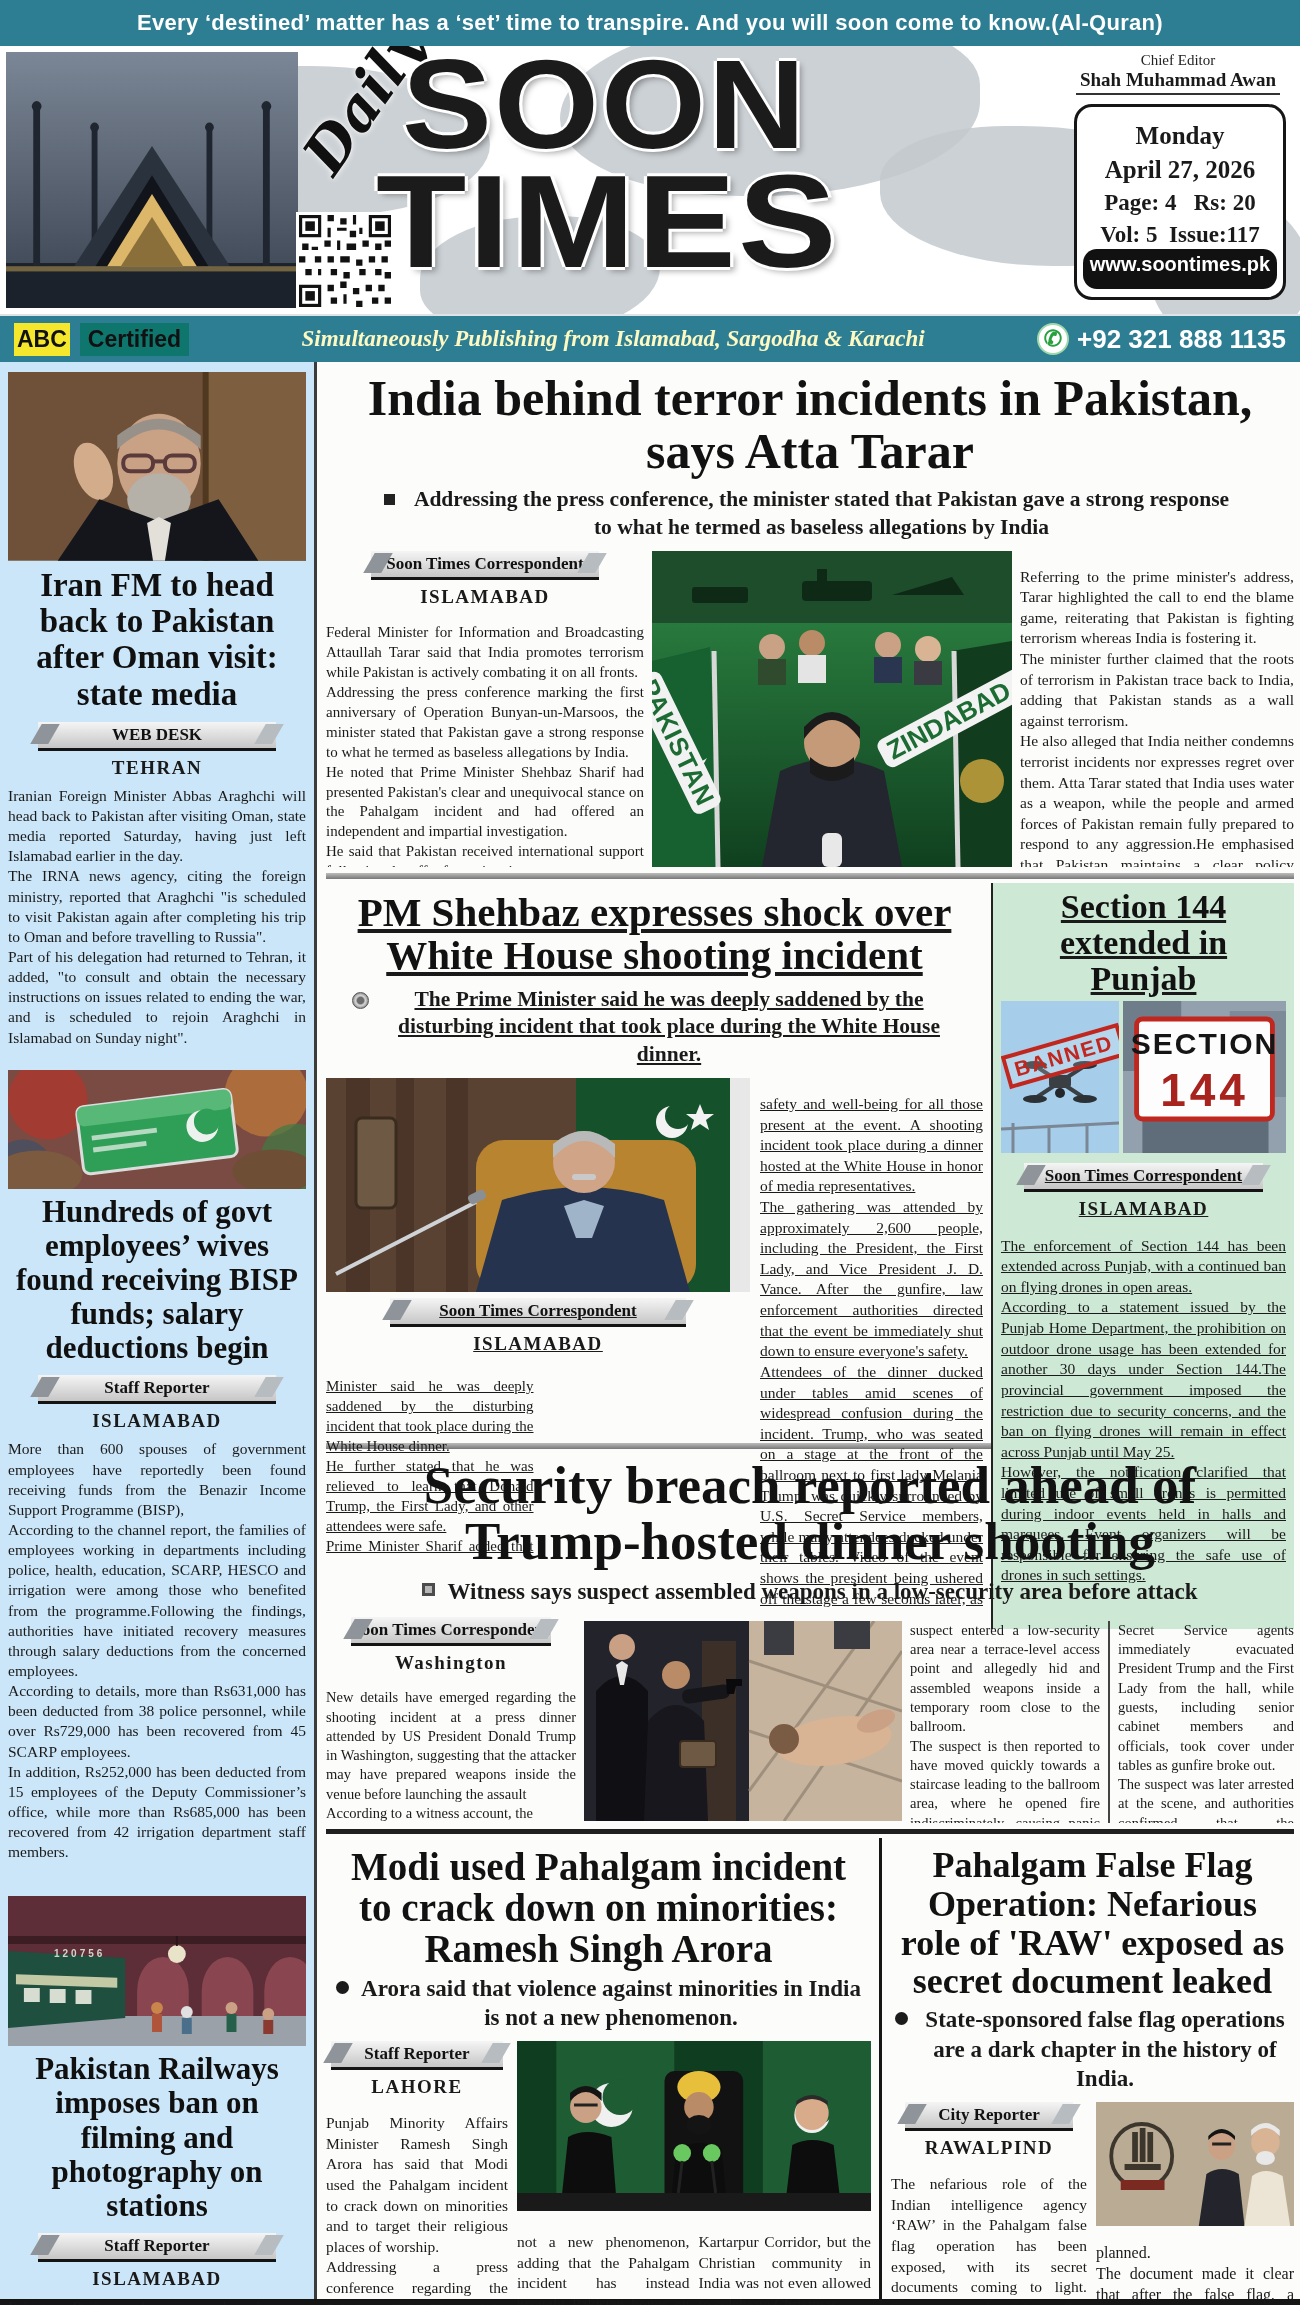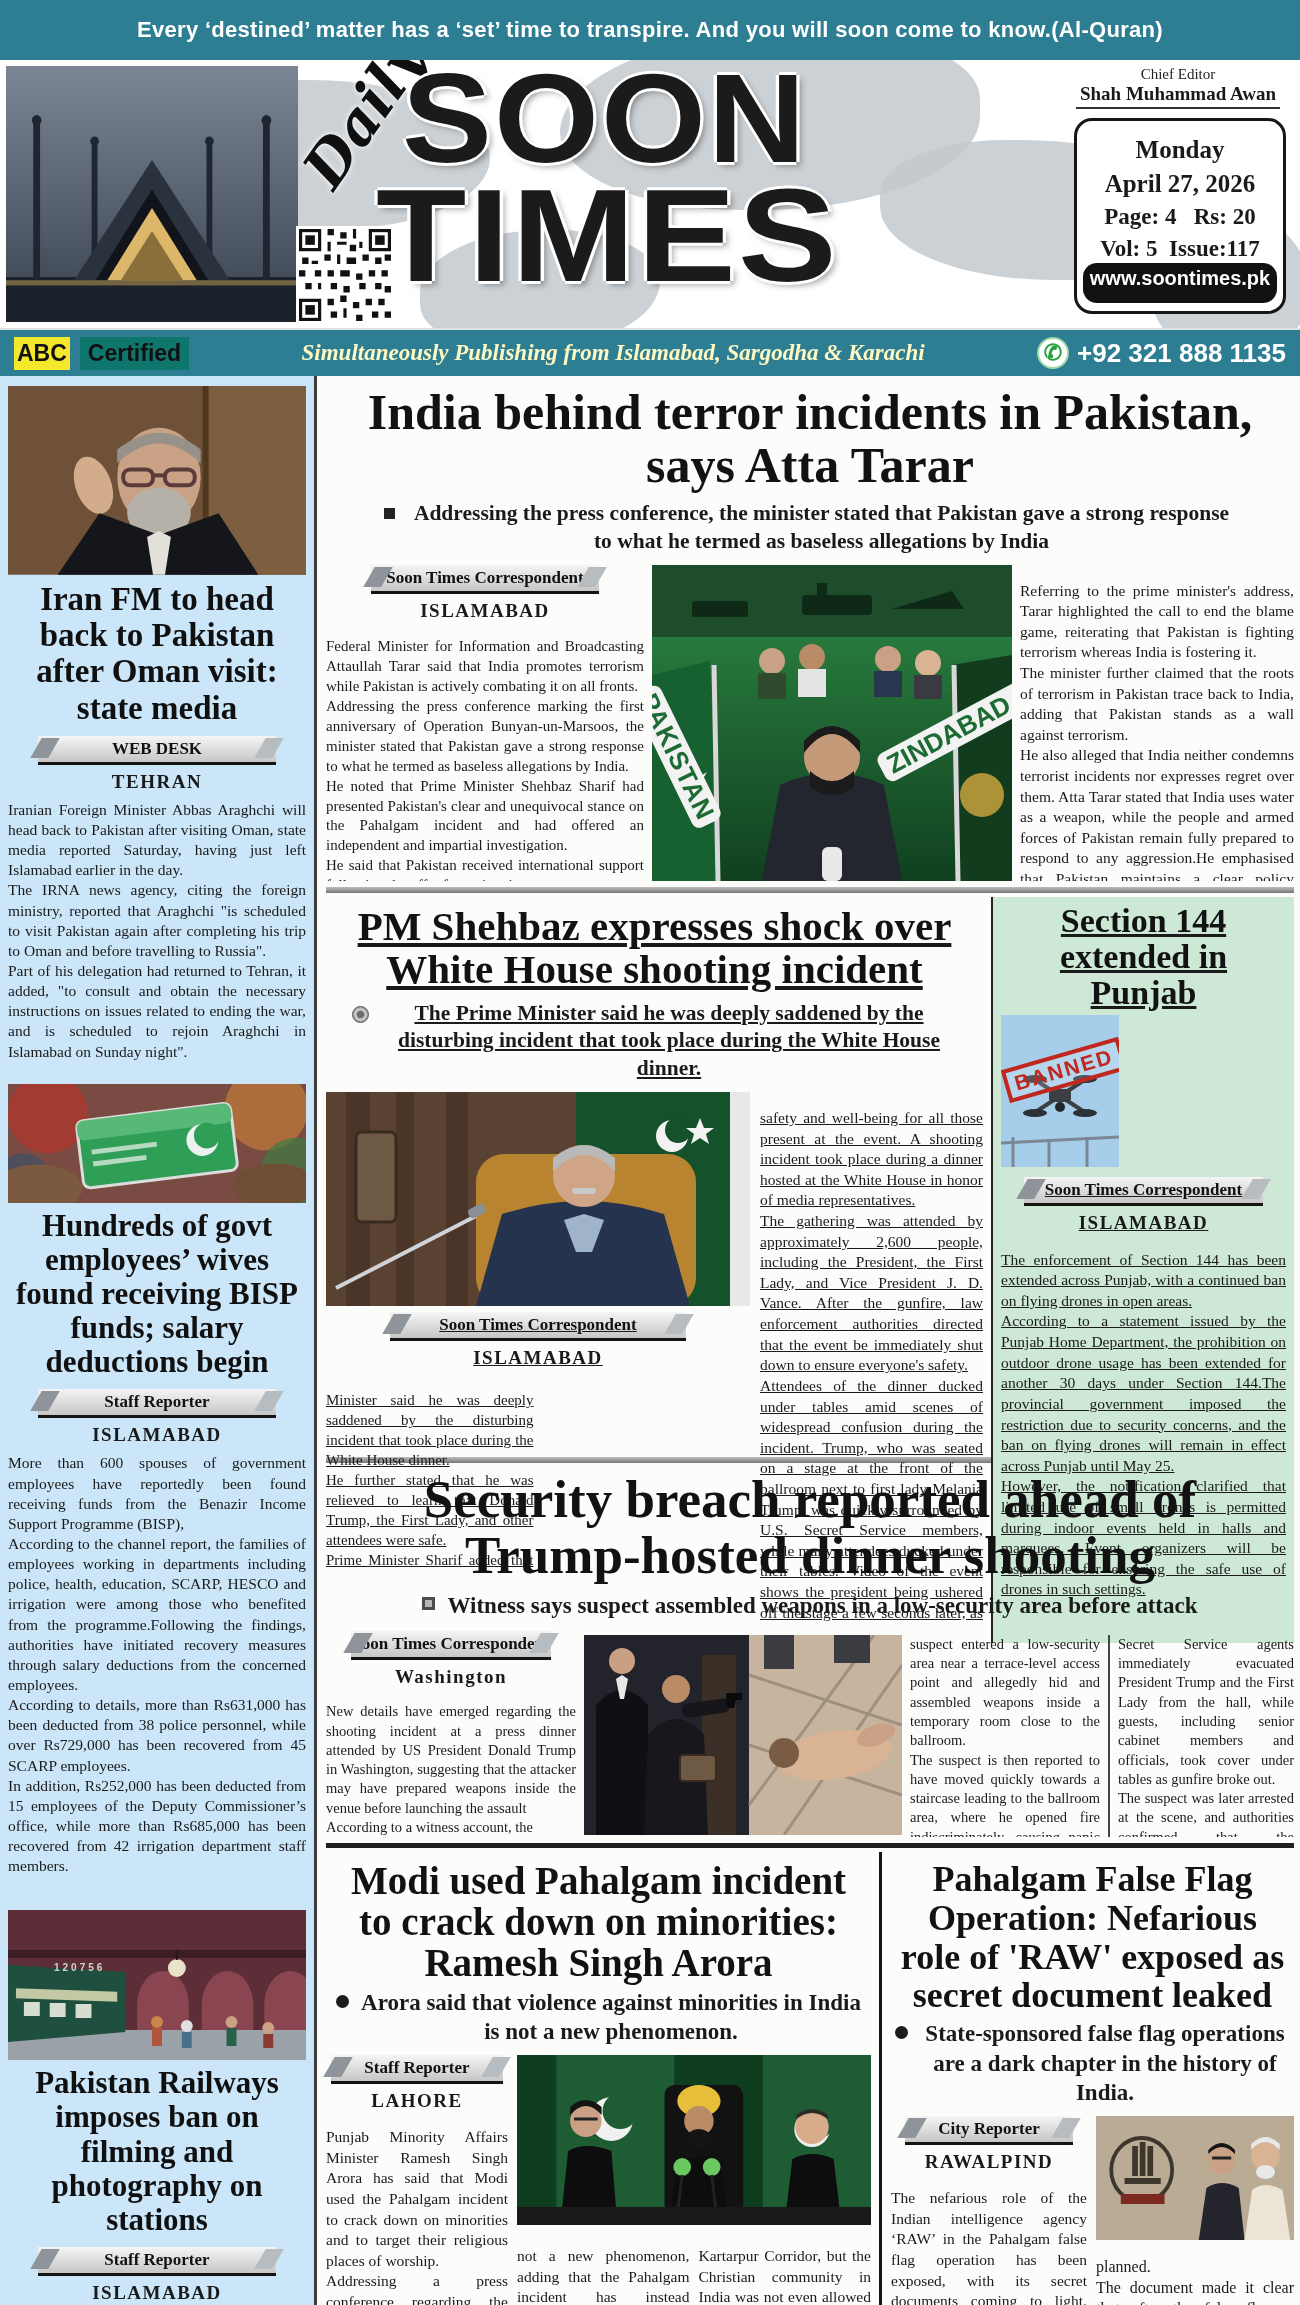--- a/index.html
+++ b/index.html
@@ -1,19 +1,19 @@
 <!DOCTYPE html>
 <html><head>
 <meta charset="utf-8">
 <style>
   html,body{margin:0;padding:0;background:#e8e8e8;}
   .page{width:1300px;height:2305px;background:#fbfbfa;position:relative;overflow:hidden;
         font-family:"Liberation Serif",serif;color:#1a1a1a;}
   
-  .quote-bar{height:60px;background:#2d7e93;display:flex;align-items:center;justify-content:center;}
+  .quote-bar{height:46px;background:#2d7e93;display:flex;align-items:center;justify-content:center;}
   .quote-bar span{color:#fff;font:600 22px/1 "Liberation Sans",sans-serif;letter-spacing:.3px;}
   
   .masthead{height:268px;position:relative;background:#fff;overflow:hidden;border-bottom:2px solid #dfe3e6;}
   .blob{position:absolute;background:#c3c9ce;border-radius:45% 55% 50% 50%;opacity:.85;}
   .mosque{position:absolute;left:6px;top:6px;width:292px;height:256px;}
   .mosque svg{width:100%;height:100%;display:block;}
   .daily{position:absolute;left:282px;top:24px;font:italic 700 58px/1 "DejaVu Serif",serif;
          transform:rotate(-55deg);transform-origin:center;color:#101010;
          text-shadow:0 0 6px #fff,0 0 2px #fff;}
   .title{position:absolute;font-family:"Liberation Sans",sans-serif;font-weight:900;color:#1b1b1b;
@@ -472,20 +472,31 @@
                   </g>
                 <g stroke="#7b8794" stroke-width="3">
                     <line x1="0" y1="128" x2="118" y2="122"></line>
                     <line x1="12" y1="122" x2="12" y2="152"></line>
                     <line x1="48" y1="124" x2="48" y2="152"></line>
                     <line x1="86" y1="122" x2="86" y2="152"></line>
                   </g>
               </svg>
               <span class="ov ov-banned">BANNED</span>
             </div>
+            <div class="ph" style="flex:1;">
+              <svg viewBox="0 0 168 152" preserveAspectRatio="none" aria-hidden="true">
+                <rect width="168" height="152" fill="#93a0ad"></rect>
+                <rect x="0" y="0" width="60" height="70" fill="#6f7c8a"></rect>
+                  <rect x="110" y="10" width="58" height="86" fill="#7d8a98"></rect>
+                <rect x="20" y="110" width="130" height="42" fill="#5f6c7a"></rect>
+                <rect x="14" y="18" width="140" height="100" rx="6" fill="#fdfdfd" stroke="#c0271f" stroke-width="5"></rect>
+              </svg>
+              <span class="ov ov-section">SECTION</span>
+              <span class="ov ov-144">144</span>
+            </div>
           </div>
           <div class="ribbon-wrap" style="width:84%;">
               <span class="ribbon">Soon Times Correspondent</span>
             </div>
           <div class="dateline">ISLAMABAD</div>
           <p class="col prelined" style="font-size:15.5px;">The enforcement of Section 144 has been extended across Punjab, with a continued ban on flying drones in open areas.
 According to a statement issued by the Punjab Home Department, the prohibition on outdoor drone usage has been extended for another 30 days under Section 144.The provincial government imposed the restriction due to security concerns, and the ban on flying drones will remain in effect across Punjab until May 25.
 However, the notification clarified that limited use of small drones is permitted during indoor events held in halls and marquees. Event organizers will be responsible for ensuring the safe use of drones in such settings.</p>
         </section>
       </div>

